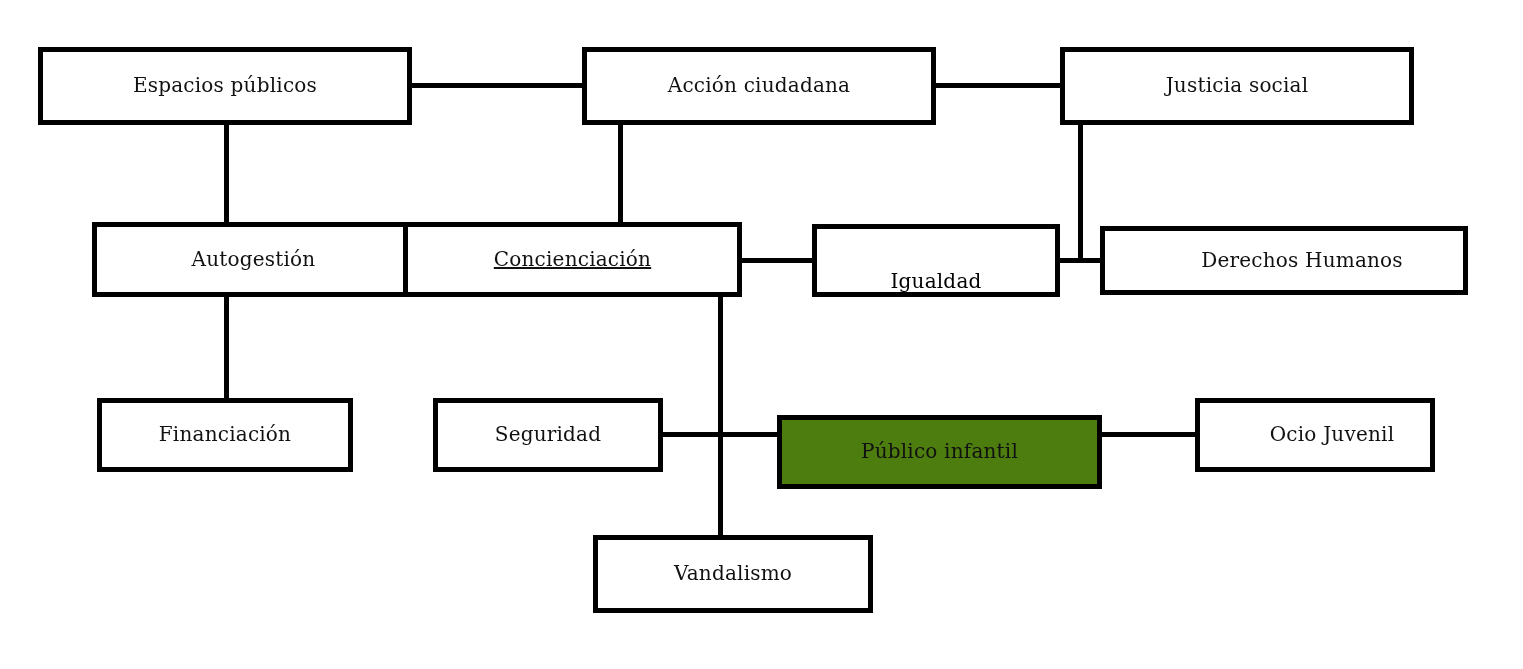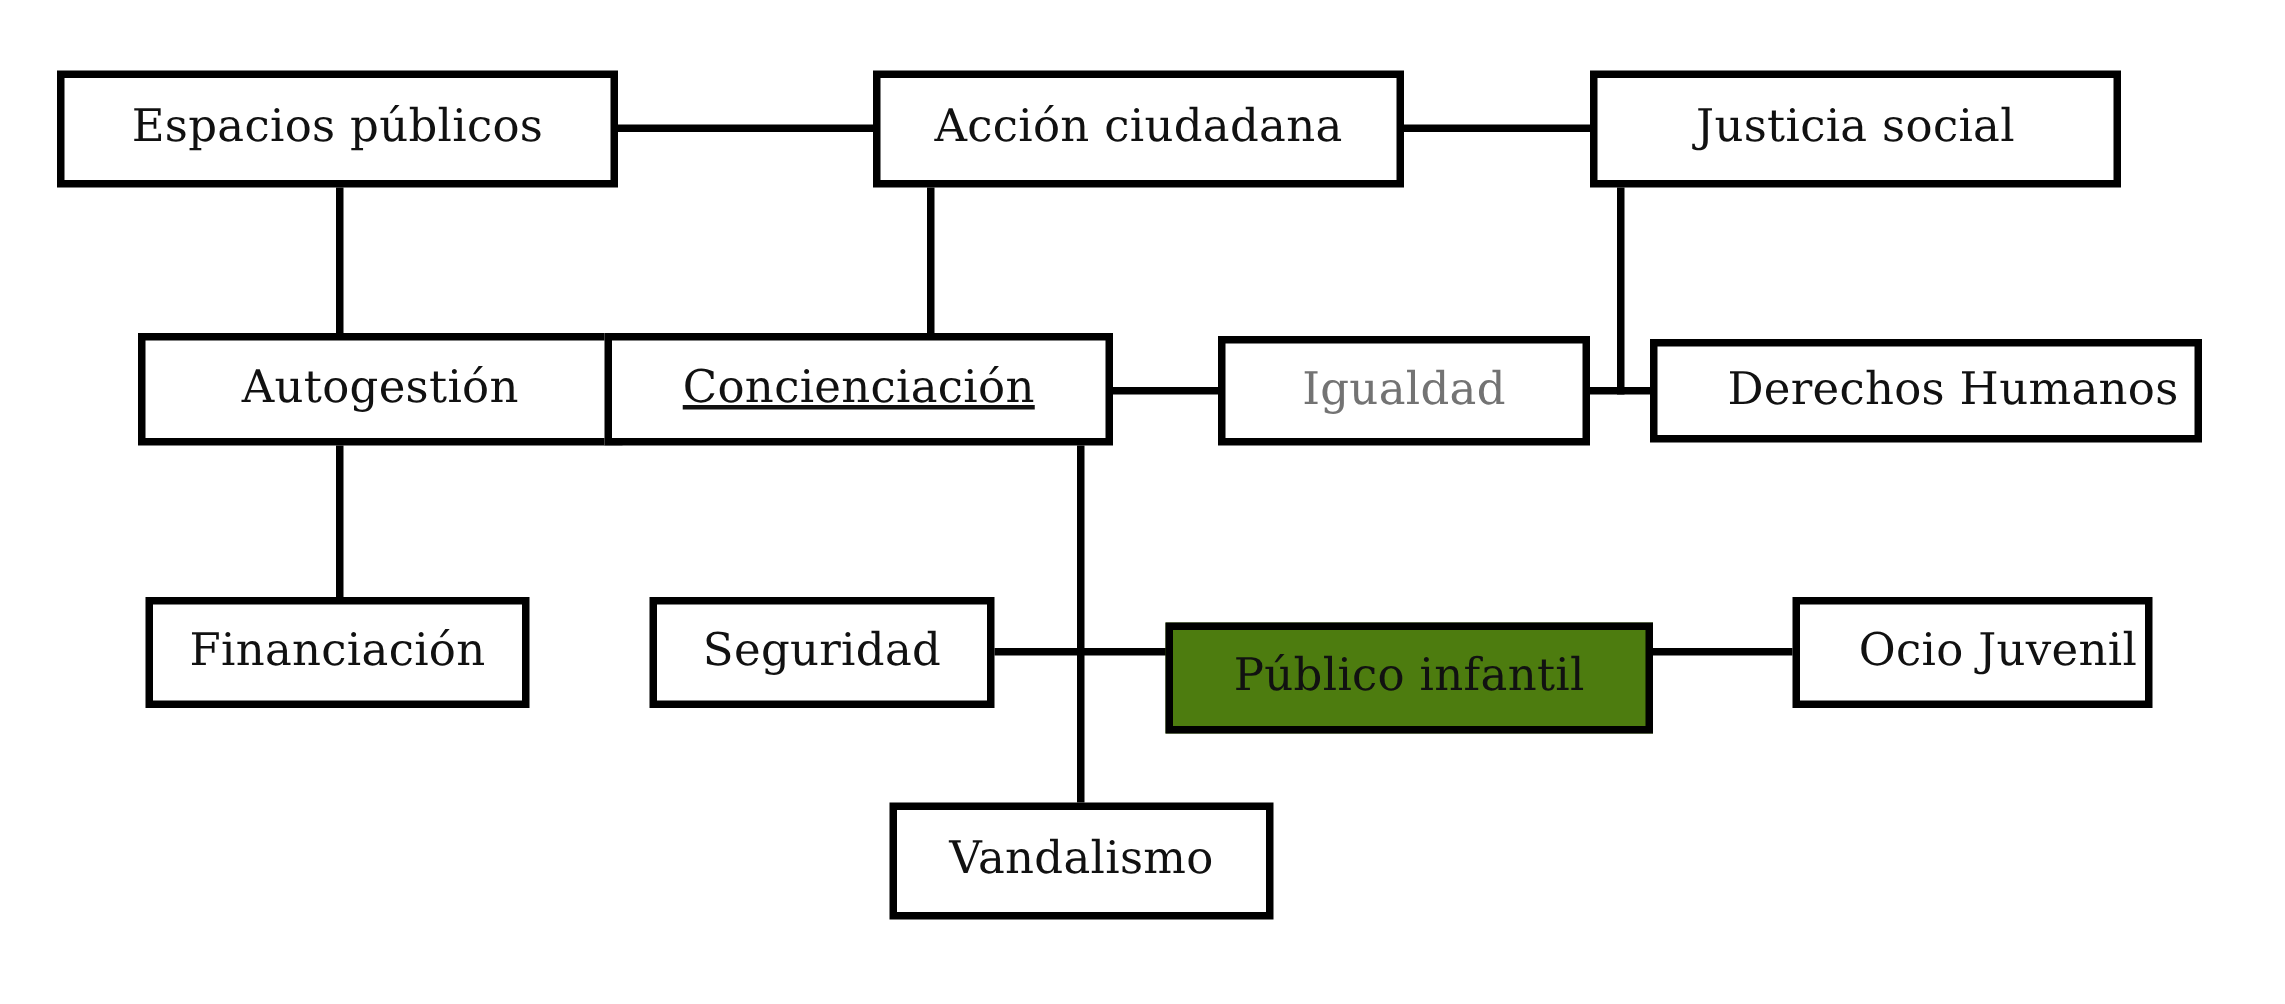--- a/index.html
+++ b/index.html
@@ -17,21 +17,21 @@
   }
   .node {
     position: absolute;
     box-sizing: border-box;
     border: 5px solid #eab308;
     background: #ffffff;
     display: flex;
     align-items: center;
     justify-content: center;
     color: #111111;
-    font-size: 30px;
+    font-size: 20px;
     line-height: 1;
     letter-spacing: 0.2px;
     white-space: nowrap;
     z-index: 2;
   }
   .node span {
     display: block;
     transform: translateY(-1px);
   }
   .edge {
@@ -69,35 +69,35 @@
       </div>
       <div class="node" style="left: 1060px; top: 47px; width: 354px; height: 78px; border-color: rgb(0, 0, 0); background: rgb(255, 255, 255); color: rgb(17, 17, 17);">
         <span>Justicia social</span>
       </div>
       <div class="node" style="left: 92px; top: 222px; width: 323px; height: 75px; border-color: rgb(0, 0, 0); background: rgb(255, 255, 255); color: rgb(17, 17, 17);">
         <span>Autogestión</span>
       </div>
       <div class="node" style="left: 403px; top: 222px; width: 339px; height: 75px; border-color: rgb(0, 0, 0); background: rgb(255, 255, 255); color: rgb(17, 17, 17); text-decoration: underline;">
         <span>Concienciación</span>
       </div>
-      <div class="node" style="left: 812px; top: 224px; width: 248px; height: 73px; border-color: rgb(0, 0, 0); background: rgb(255, 255, 255); color: #737373;">
+      <div class="node" style="left: 812px; top: 224px; width: 248px; height: 73px; border-color: rgb(0, 0, 0); background: rgb(255, 255, 255); color: #000000; align-items: flex-end;">
         <span>Igualdad</span>
       </div>
       <div class="node" style="left: 1100px; top: 226px; width: 368px; height: 69px; border-color: rgb(0, 0, 0); background: rgb(255, 255, 255); color: rgb(17, 17, 17); padding-left: 36px;">
         <span>Derechos Humanos</span>
       </div>
       <div class="node" style="left: 97px; top: 398px; width: 256px; height: 74px; border-color: rgb(0, 0, 0); background: rgb(255, 255, 255); color: rgb(17, 17, 17);">
         <span>Financiación</span>
       </div>
       <div class="node" style="left: 433px; top: 398px; width: 230px; height: 74px; border-color: rgb(0, 0, 0); background: rgb(255, 255, 255); color: rgb(17, 17, 17);">
         <span>Seguridad</span>
       </div>
       <div class="node" style="left: 777px; top: 398px; width: 325px; height: 74px; border-color: rgb(0, 0, 0); background: #4d7c0f; color: rgb(17, 17, 17); margin-top: 17px;">
         <span>Público infantil</span>
       </div>
       <div class="node" style="left: 1195px; top: 398px; width: 240px; height: 74px; border-color: rgb(0, 0, 0); background: rgb(255, 255, 255); color: rgb(17, 17, 17); padding-left: 34px;">
         <span>Ocio Juvenil</span>
       </div>
-      <div class="node" style="left: 593px; top: 535px; width: 256px; height: 78px; border-color: rgb(0, 0, 0); background: rgb(255, 255, 255); color: rgb(17, 17, 17);">
+      <div class="node" style="left: 593px; top: 535px; width: 280px; height: 78px; border-color: rgb(0, 0, 0); background: rgb(255, 255, 255); color: rgb(17, 17, 17);">
         <span>Vandalismo</span>
       </div>
     </div>
 </div>
 
 </body></html>

